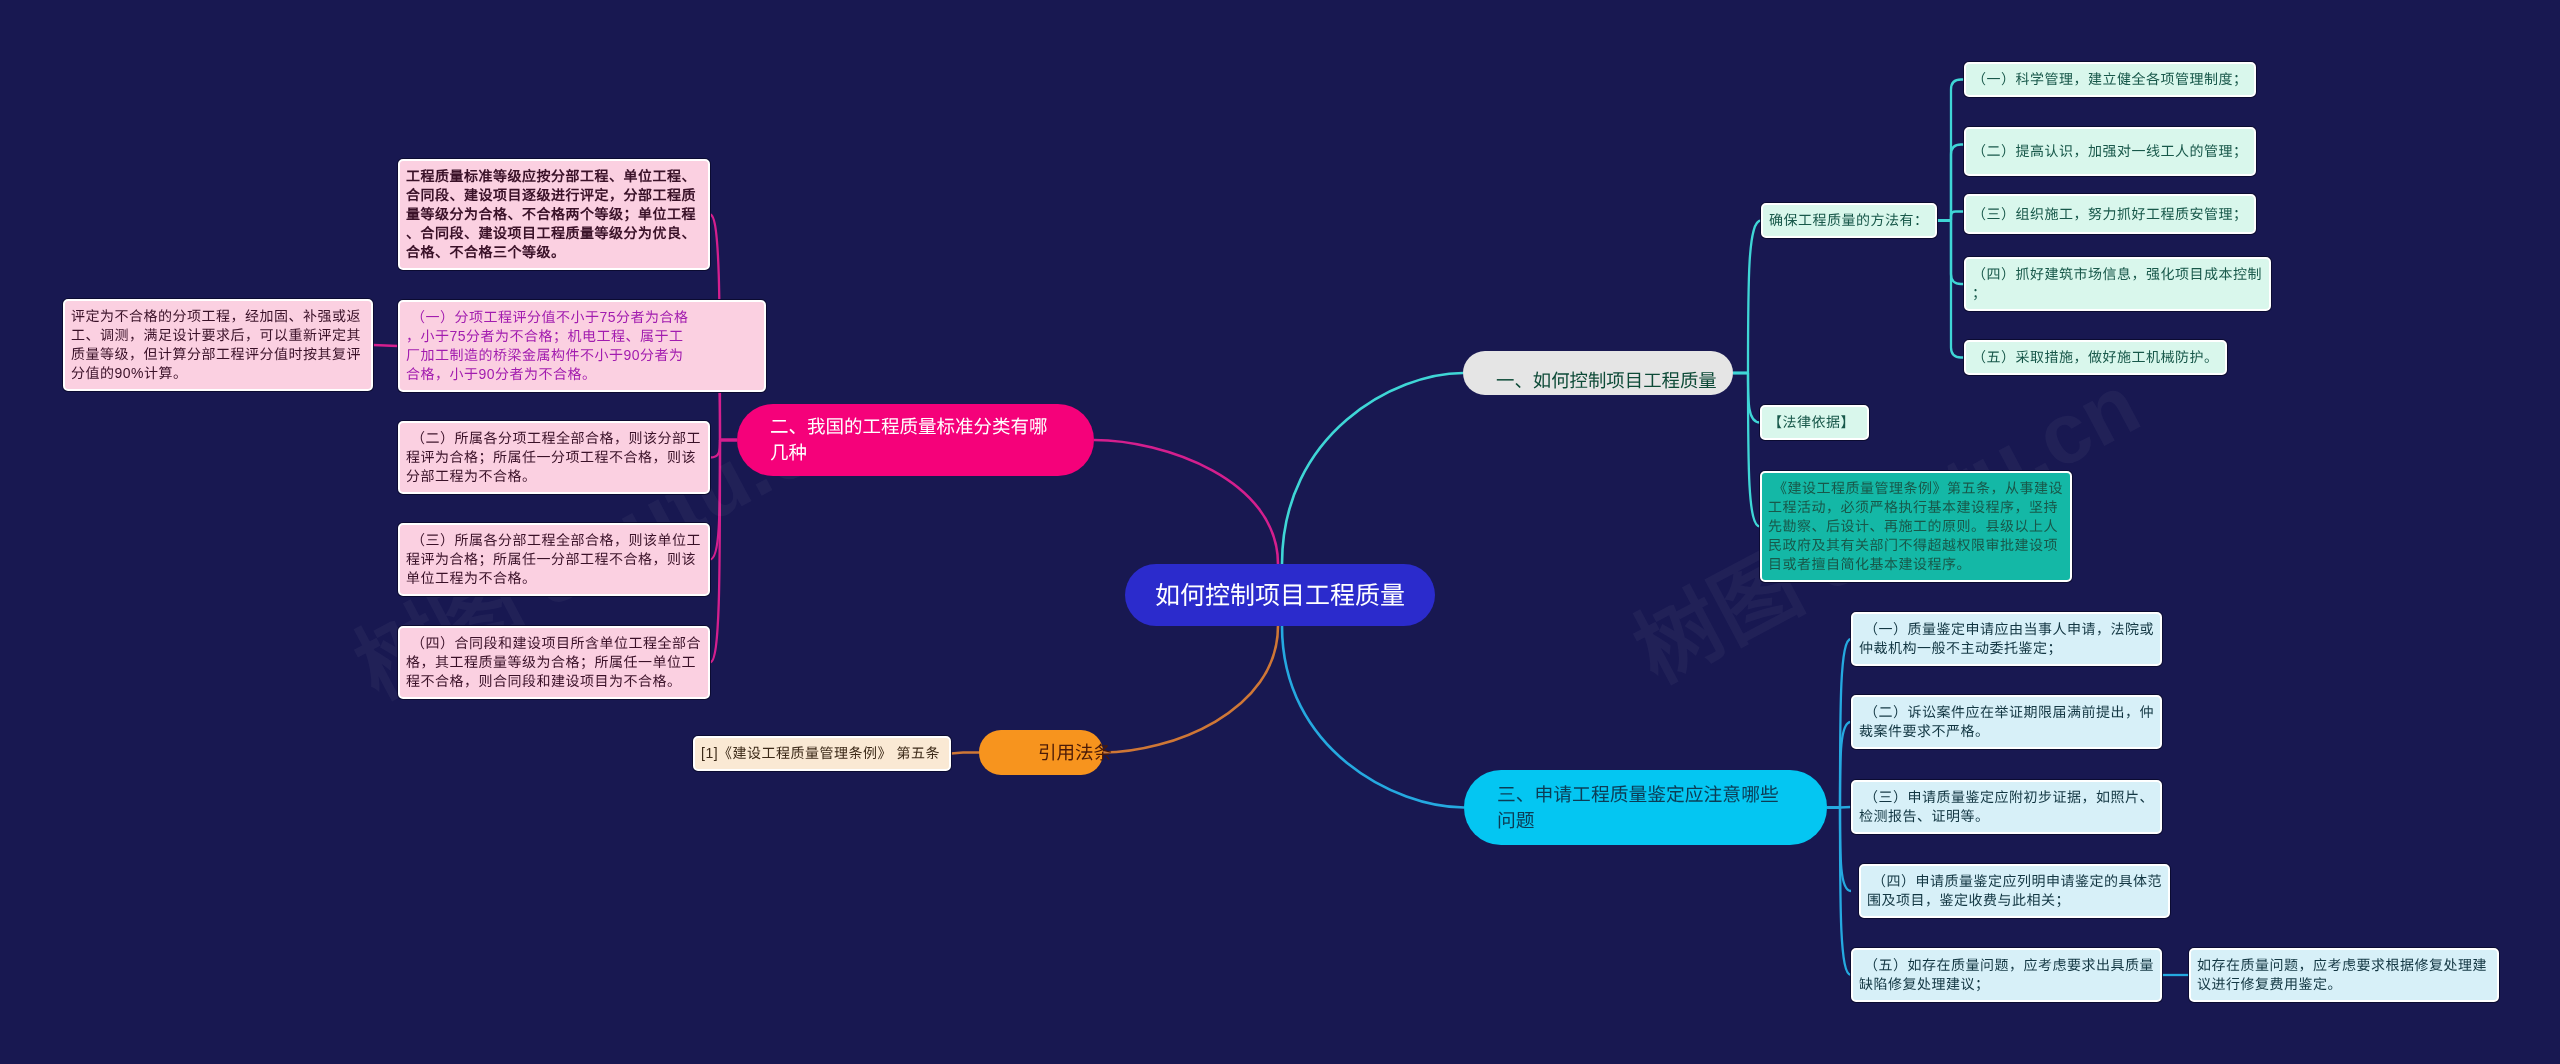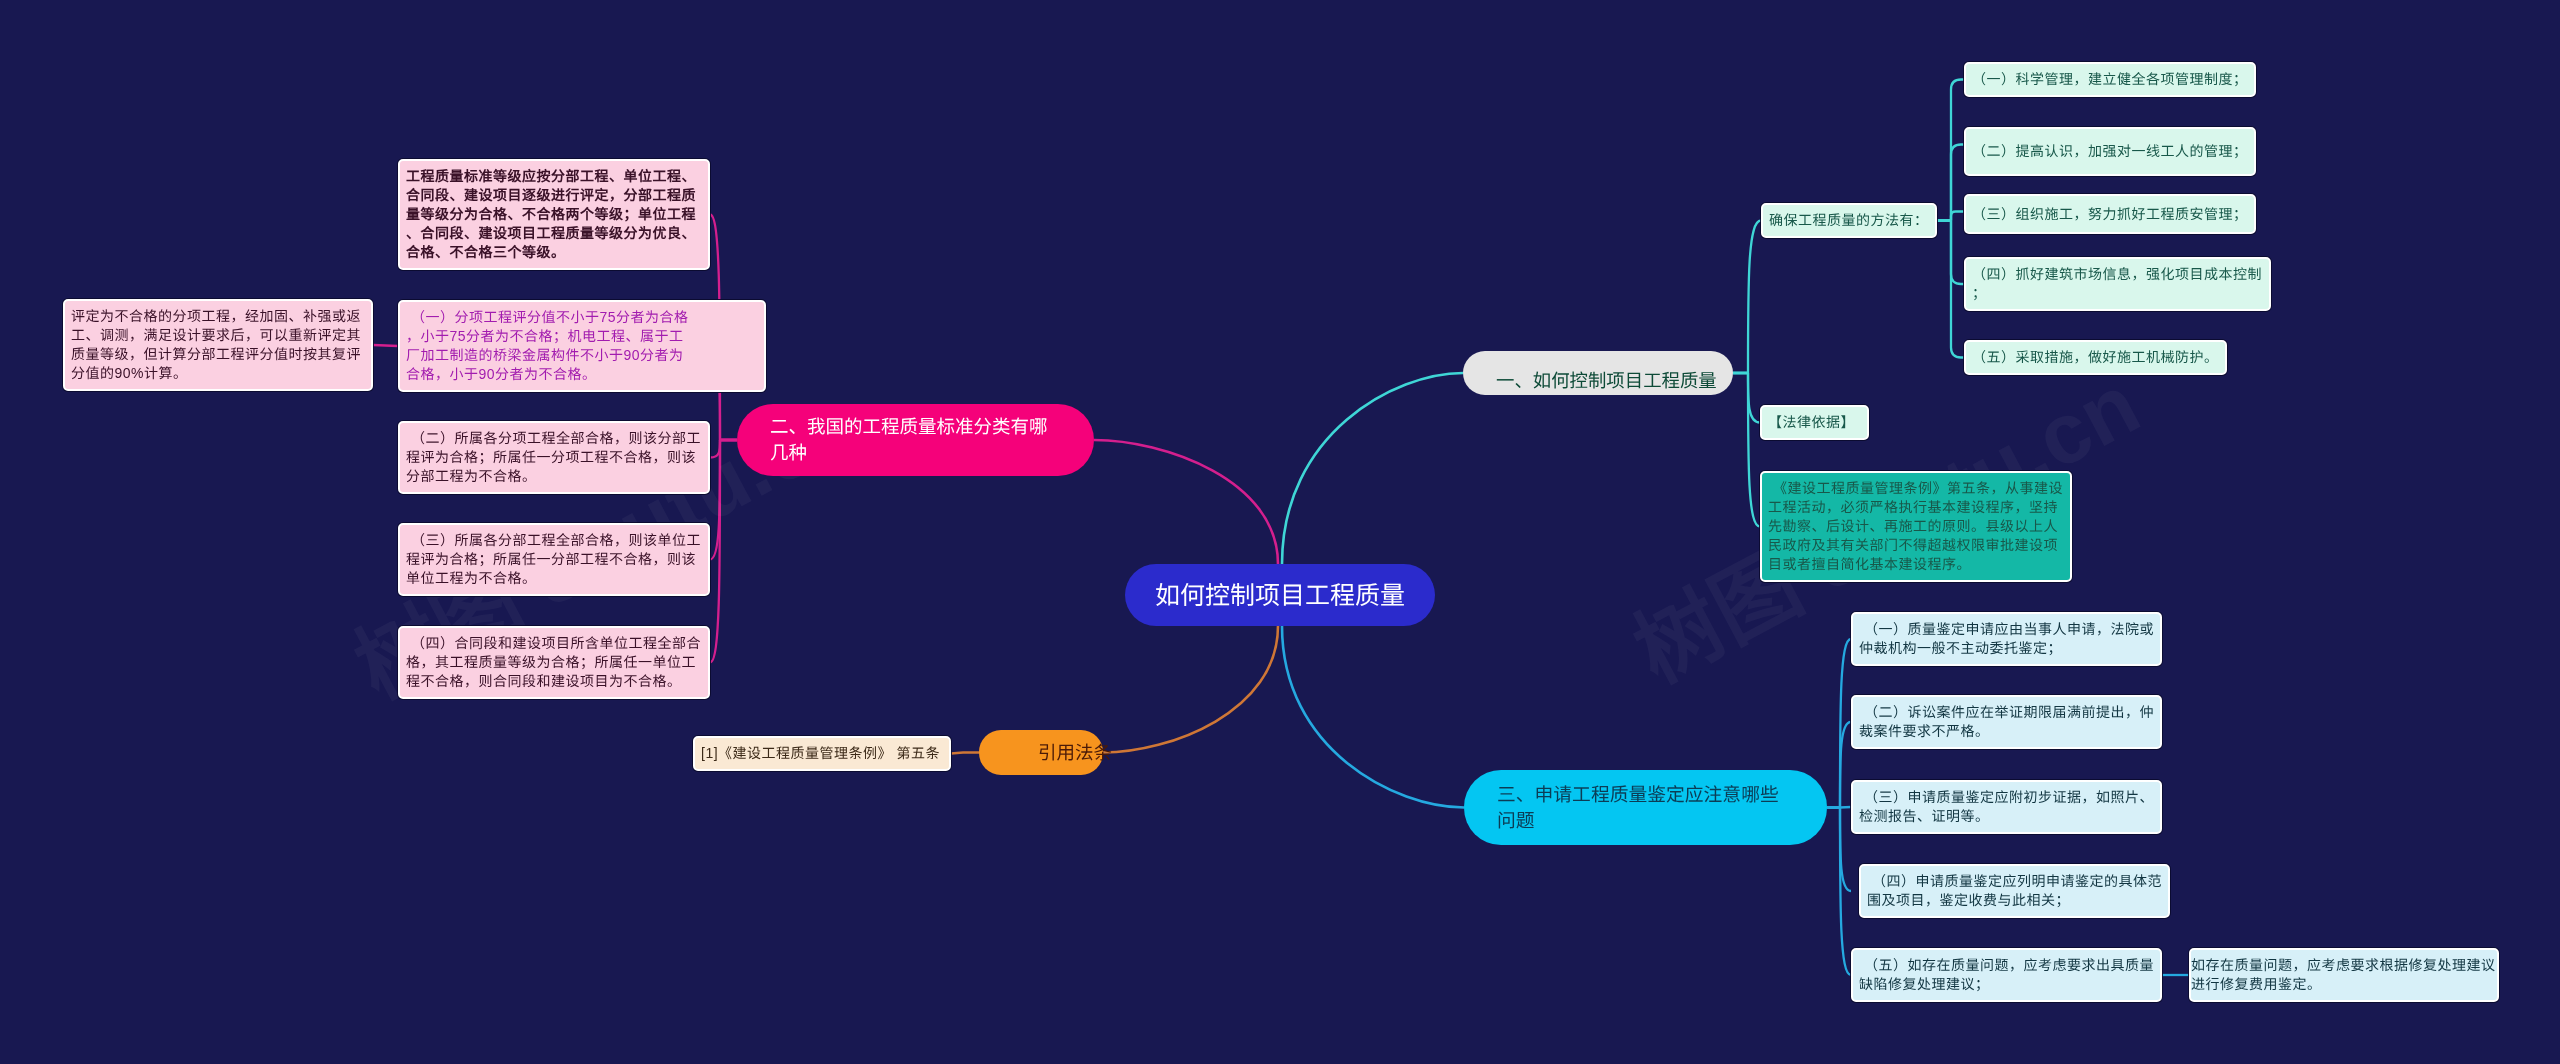--- a/index.html
+++ b/index.html
@@ -113,21 +113,21 @@
       </div>
       <div class="node leaf" style="left: 1851px; top: 780px; width: max-content; max-width: 311px; height: 54px; background: rgb(215, 240, 248); color: rgb(18, 54, 66); font-size: 14px; line-height: 19px; padding: 6px;">
         <span style="text-indent: 5px;">（三）申请质量鉴定应附初步证据，如照片、检测报告、证明等。</span>
       </div>
       <div class="node leaf" style="left: 1851px; top: 864px; width: max-content; max-width: 311px; height: 54px; background: rgb(215, 240, 248); color: rgb(18, 54, 66); font-size: 14px; line-height: 19px; padding: 6px; margin-left: 8px;">
         <span style="text-indent: 5px;">（四）申请质量鉴定应列明申请鉴定的具体范围及项目，鉴定收费与此相关；</span>
       </div>
       <div class="node leaf" style="left: 1851px; top: 948px; width: max-content; max-width: 311px; height: 54px; background: rgb(215, 240, 248); color: rgb(18, 54, 66); font-size: 14px; line-height: 19px; padding: 6px;">
         <span style="text-indent: 5px;">（五）如存在质量问题，应考虑要求出具质量缺陷修复处理建议；</span>
       </div>
-      <div class="node leaf" style="left: 2189px; top: 948px; width: max-content; max-width: 310px; height: 54px; background: rgb(215, 240, 248); color: rgb(18, 54, 66); font-size: 14px; line-height: 19px; ">
+      <div class="node leaf" style="left: 2189px; top: 948px; width: max-content; max-width: 310px; height: 54px; background: rgb(215, 240, 248); color: rgb(18, 54, 66); font-size: 14px; line-height: 19px; padding: 6px;">
         <span>如存在质量问题，应考虑要求根据修复处理建议进行修复费用鉴定。</span>
       </div>
       <div class="node" style="left: 979px; top: 730px; width: 124px; height: 45px; background: rgb(247, 148, 30); border-radius: 22px; color: rgb(74, 26, 8); font-size: 18.5px; line-height: 26px; padding: 0px 22px 0px 23px;">
         <span style="width: 78px; flex: 0 0 auto; margin-left: 36px;">引用法条</span>
       </div>
       <div class="node leaf" style="left: 693px; top: 736px; width: 258px; height: 35px; background: rgb(250, 233, 212); color: rgb(60, 42, 24); font-size: 14px; line-height: 19px; padding: 6px;">
         <span style="width: 242px; flex: 0 0 auto;">[1]《建设工程质量管理条例》 第五条</span>
       </div>
     </div>
 </div>

